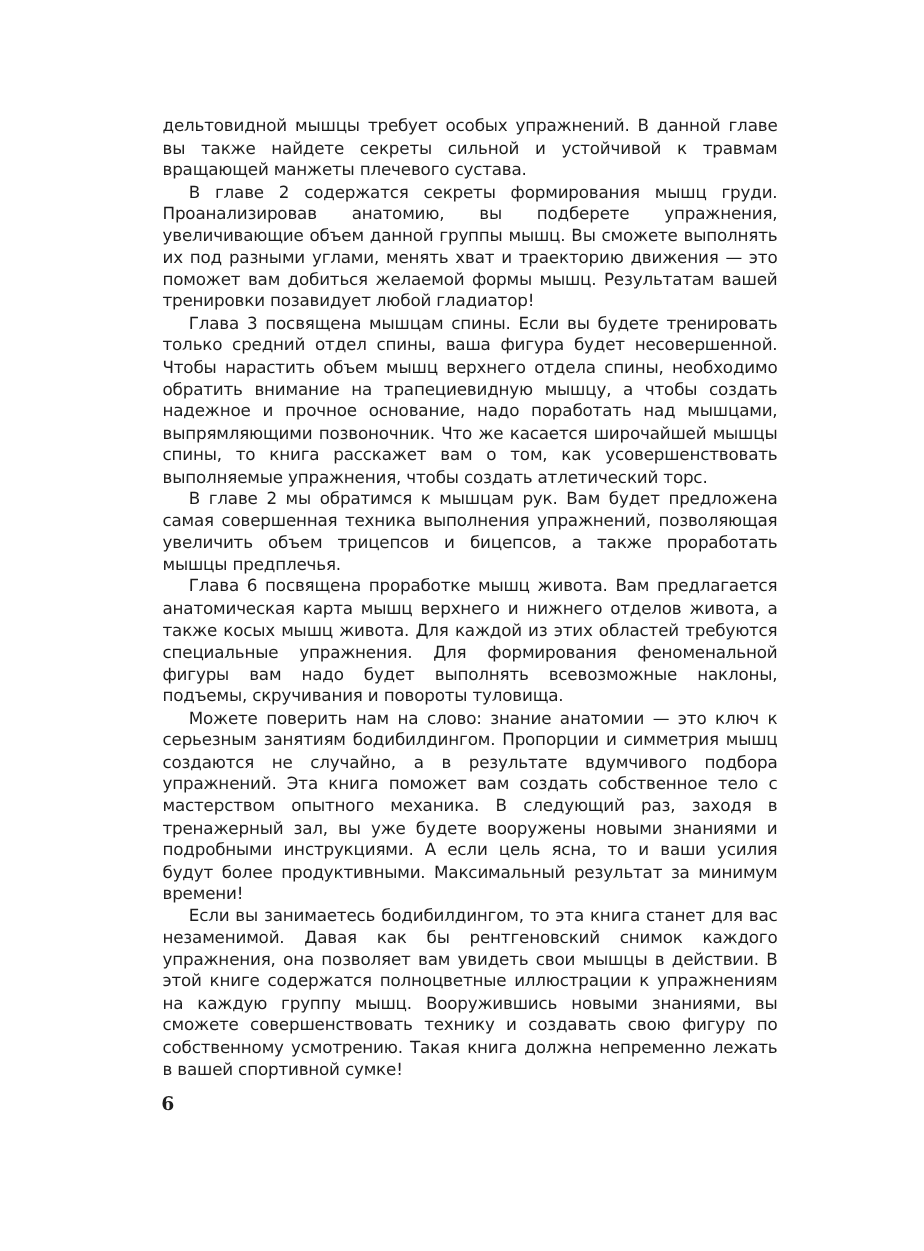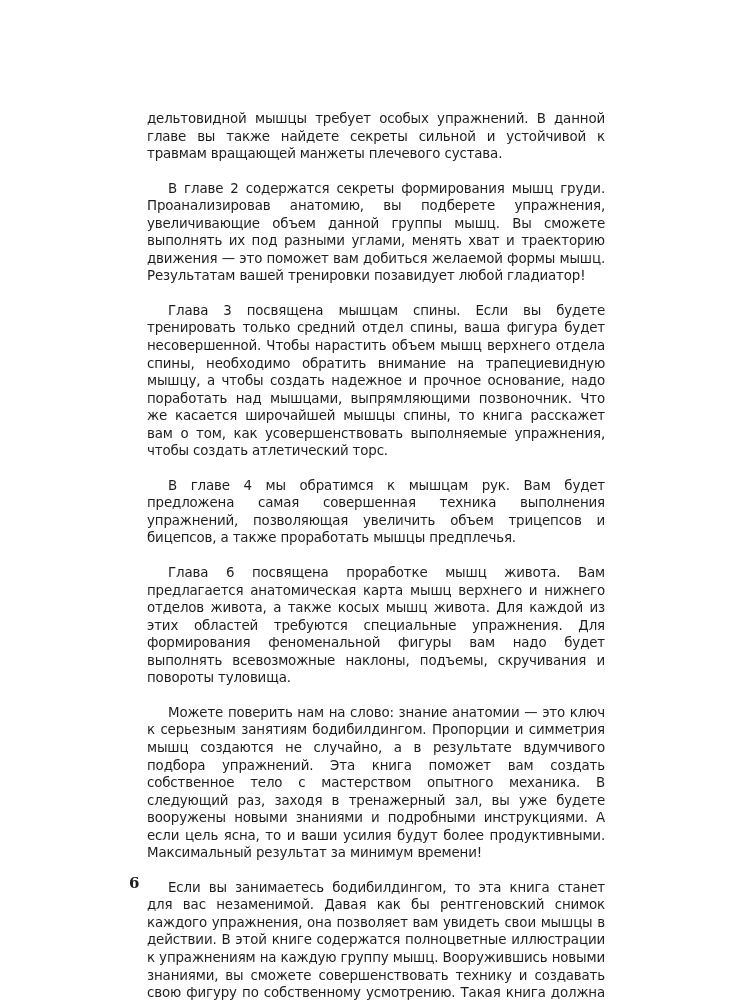--- a/index.html
+++ b/index.html
@@ -8,21 +8,21 @@
     background: #ffffff;
     position: relative;
     overflow: hidden;
   }
   .page {
     position: absolute;
     left: 130px; top: 93px;
     width: 492px;
   }
   .para {
-    margin: 17px;
+    margin: 0;
     font-family: "DejaVu Sans", sans-serif;
     font-size: 13.4px;
     line-height: 17.55px;
     color: #1e1e1e;
     text-align: justify;
     text-indent: 21px;
     letter-spacing: -0.15px;
     hyphens: manual;
   }
   .para.noindent { text-indent: 0; }
@@ -35,19 +35,19 @@
     color: #1e1e1e;
   }
 </style>
 </head>
 <body>
 
 <div class="page">
   <p class="para noindent">дельтовидной мышцы требует особых упражнений. В данной главе вы также найдете секреты сильной и устойчивой к травмам вращающей манжеты плечевого сустава.</p>
   <p class="para">В главе 2 содержатся секреты формирования мышц груди. Проанализировав анатомию, вы подберете упражнения, увеличивающие объем данной группы мышц. Вы сможете выполнять их под разными углами, менять хват и траекторию движения — это поможет вам добиться желаемой формы мышц. Результатам вашей тренировки позавидует любой гладиатор!</p>
   <p class="para">Глава 3 посвящена мышцам спины. Если вы будете тренировать только средний отдел спины, ваша фигура будет несовершенной. Чтобы нарастить объем мышц верхнего отдела спины, необходимо обратить внимание на трапециевидную мышцу, а чтобы создать надежное и прочное основание, надо поработать над мышцами, выпрямляющими позвоночник. Что же касается широчайшей мышцы спины, то книга расскажет вам о том, как усовершенствовать выполняемые упражнения, чтобы создать атлетический торс.</p>
-  <p class="para">В главе 4 мы обратимся к мышцам рук. Вам будет предложена самая совершенная техника выполнения упражнений, позволяющая увеличить объем трицепсов и бицепсов, а также проработать мышцы предплечья.</p>
+  <p class="para">В главе 2 мы обратимся к мышцам рук. Вам будет предложена самая совершенная техника выполнения упражнений, позволяющая увеличить объем трицепсов и бицепсов, а также проработать мышцы предплечья.</p>
   <p class="para">Глава 6 посвящена проработке мышц живота. Вам предлагается анатомическая карта мышц верхнего и нижнего отделов живота, а также косых мышц живота. Для каждой из этих областей требуются специальные упражнения. Для формирования феноменальной фигуры вам надо будет выполнять всевозможные наклоны, подъемы, скручивания и повороты туловища.</p>
   <p class="para">Можете поверить нам на слово: знание анатомии — это ключ к серьезным занятиям бодибилдингом. Пропорции и симметрия мышц создаются не случайно, а в результате вдумчивого подбора упражнений. Эта книга поможет вам создать собственное тело с мастерством опытного механика. В следующий раз, заходя в тренажерный зал, вы уже будете вооружены новыми знаниями и подробными инструкциями. А если цель ясна, то и ваши усилия будут более продуктивными. Максимальный результат за минимум времени!</p>
   <p class="para">Если вы занимаетесь бодибилдингом, то эта книга станет для вас незаменимой. Давая как бы рентгеновский снимок каждого упражнения, она позволяет вам увидеть свои мышцы в действии. В этой книге содержатся полноцветные иллюстрации к упражнениям на каждую группу мышц. Вооружившись новыми знаниями, вы сможете совершенствовать технику и создавать свою фигуру по собственному усмотрению. Такая книга должна непременно лежать в вашей спортивной сумке!</p>
 </div>
 
 <div class="page-number">6</div>
 
 </body></html>

